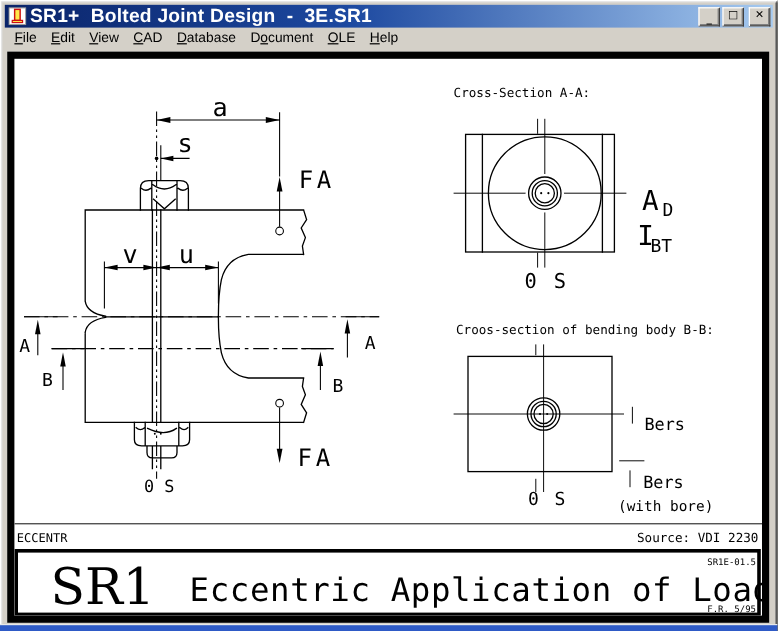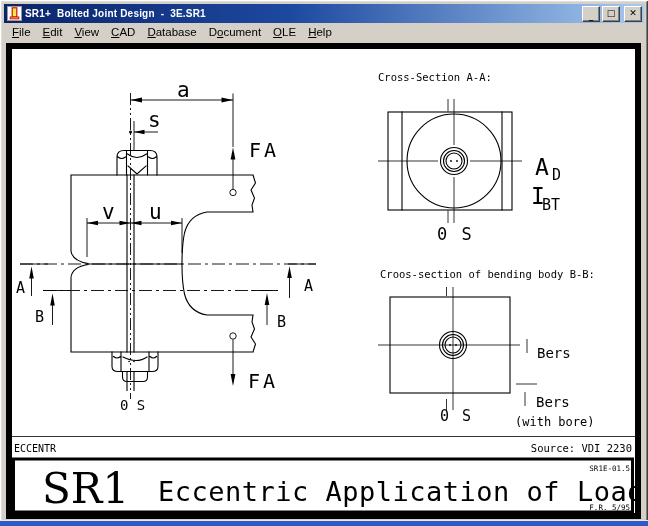--- a/index.html
+++ b/index.html
@@ -4,21 +4,21 @@
 <style>
   html,body{margin:0;padding:0;background:#555;}
   .screen{position:relative;width:648px;height:526px;font-family:"Liberation Sans",sans-serif;overflow:hidden;}
   .window{position:absolute;inset:0;background:#d4d0c8;
     box-shadow:inset 1px 1px 0 #ffffff, inset -1px -1px 0 #404040,
                inset 2px 2px 0 #dfdfdf, inset -2px -2px 0 #808080;}
   .titlebar{position:absolute;left:4px;top:4px;right:4px;height:19px;
     background:linear-gradient(to right,#0a246a 0%,#1d49a0 45%,#a6caf0 100%);
     display:flex;align-items:center;padding:0 2px;}
   .app-icon{width:15px;height:15px;margin:0 3px 0 1px;flex:0 0 auto;}
-  .title-text{color:#fff;font-weight:bold;font-size:10px;letter-spacing:.2px;white-space:pre;}
+  .title-text{color:#fff;font-weight:bold;font-size:16px;letter-spacing:.2px;white-space:pre;}
   .title-buttons{margin-left:auto;display:flex;gap:2px;}
   .tb-btn{width:16px;height:14px;background:#d4d0c8;border:1px solid;border-color:#fff #404040 #404040 #fff;
     box-shadow:inset -1px -1px 0 #808080;display:flex;align-items:center;justify-content:center;
     font-family:"DejaVu Sans",sans-serif;font-size:9px;font-weight:bold;color:#000;line-height:1;}
   .tb-btn.min span{transform:translateY(3px);}
   .menubar{position:absolute;left:4px;top:24px;right:4px;height:16px;display:flex;align-items:center;
     padding-left:2px;font-size:11.5px;color:#000;}
   .menu-item{padding:1px 6px;white-space:pre;}
   .board{position:absolute;left:6px;top:43px;width:623px;height:464px;border:6px solid #000;background:#fff;}
   .board svg{display:block;}

